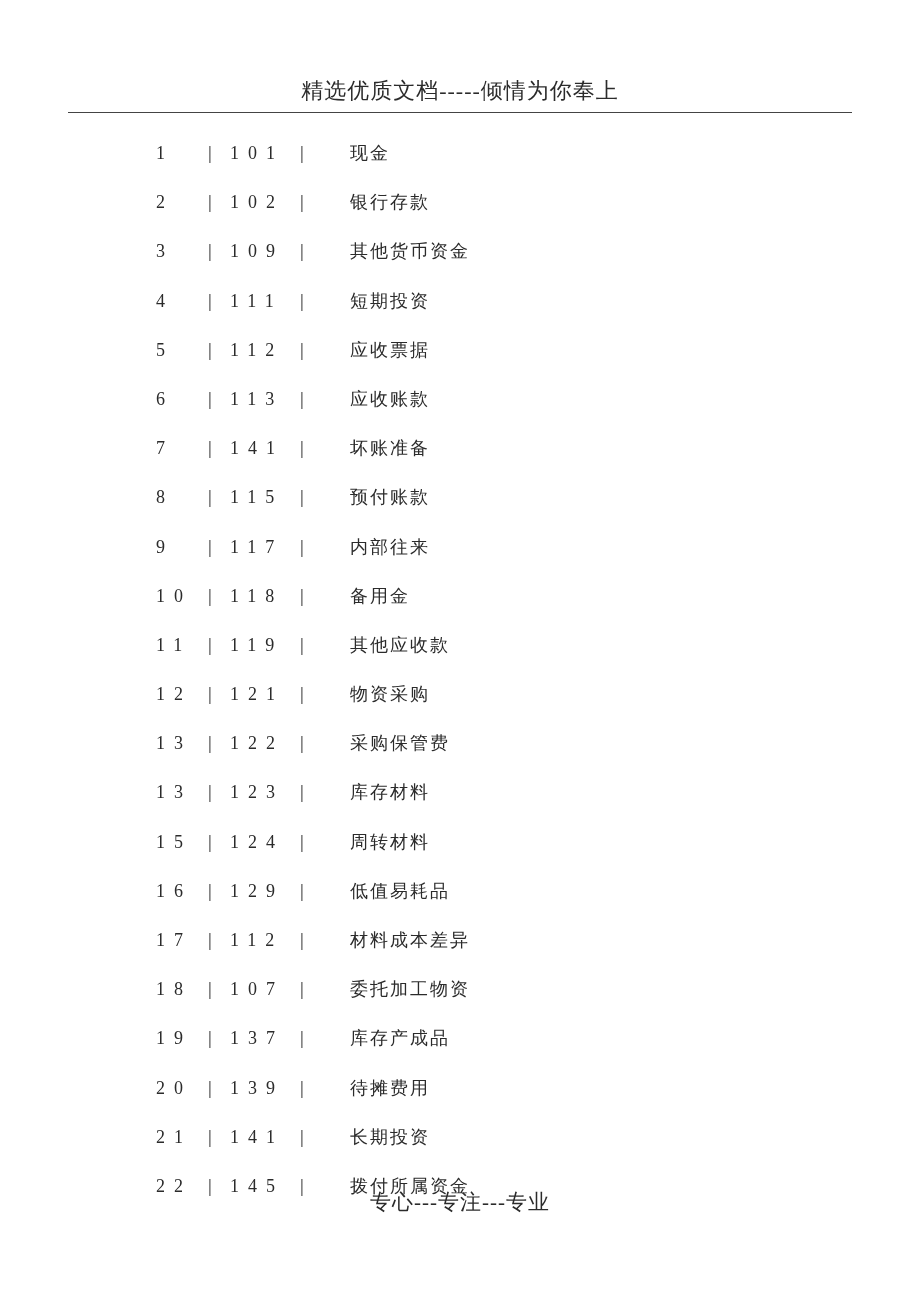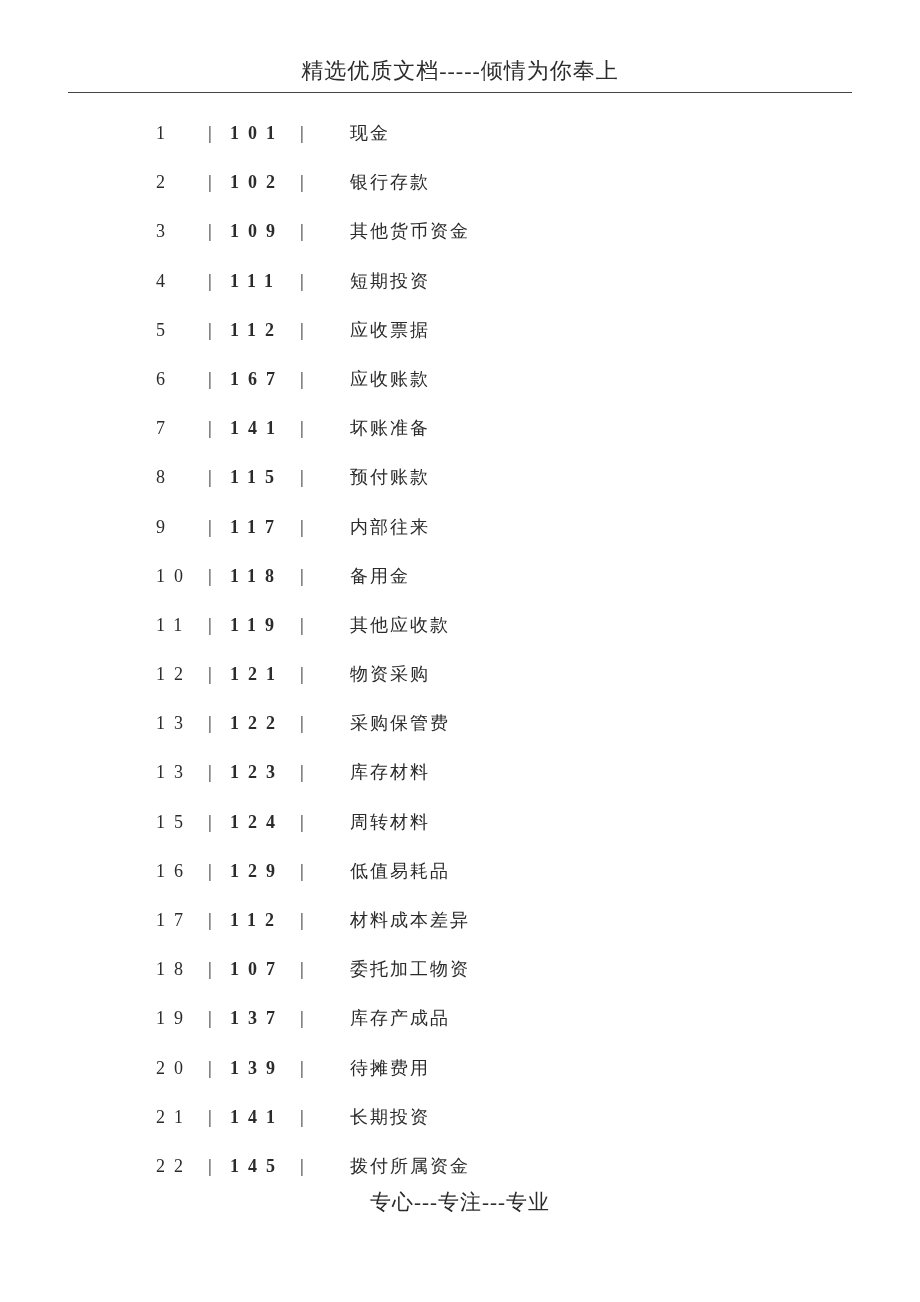--- a/index.html
+++ b/index.html
@@ -8,21 +8,21 @@
       height: 1302px;
       background: #fff;
       font-family: "SimSun", "宋体", serif;
       color: #2b2b2b;
       position: relative;
     }
     .header {
       text-align: center;
       font-size: 22px;
       letter-spacing: 1px;
-      padding-top: 56px;
+      padding-top: 76px;
       padding-bottom: 6px;
     }
     .hr {
       border: none;
       border-top: 1.5px solid #444;
       margin: 0 68px;
     }
     .content {
       padding: 28px 0 0 156px;
     }
@@ -39,21 +39,20 @@
     }
     .bar {
       width: 22px;
       text-align: left;
       font-size: 19px;
     }
     .cell-code {
       width: 70px;
       letter-spacing: 9px;
       white-space: pre;
-      font-weight: bold;
     }
     .bar2 {
       width: 22px;
       text-align: left;
       font-size: 19px;
     }
     .gap {
       width: 28px;
     }
     .cell-name {
@@ -117,21 +116,21 @@
     <span class="bar">|</span>
     <span class="cell-code">112</span>
     <span class="bar2">|</span>
     <span class="gap"></span>
     <span class="cell-name">应收票据</span>
   </div>
 
   <div class="row">
     <span class="cell-seq">6</span>
     <span class="bar">|</span>
-    <span class="cell-code">167</span>
+    <span class="cell-code">113</span>
     <span class="bar2">|</span>
     <span class="gap"></span>
     <span class="cell-name">应收账款</span>
   </div>
 
   <div class="row">
     <span class="cell-seq">7</span>
     <span class="bar">|</span>
     <span class="cell-code">141</span>
     <span class="bar2">|</span>

